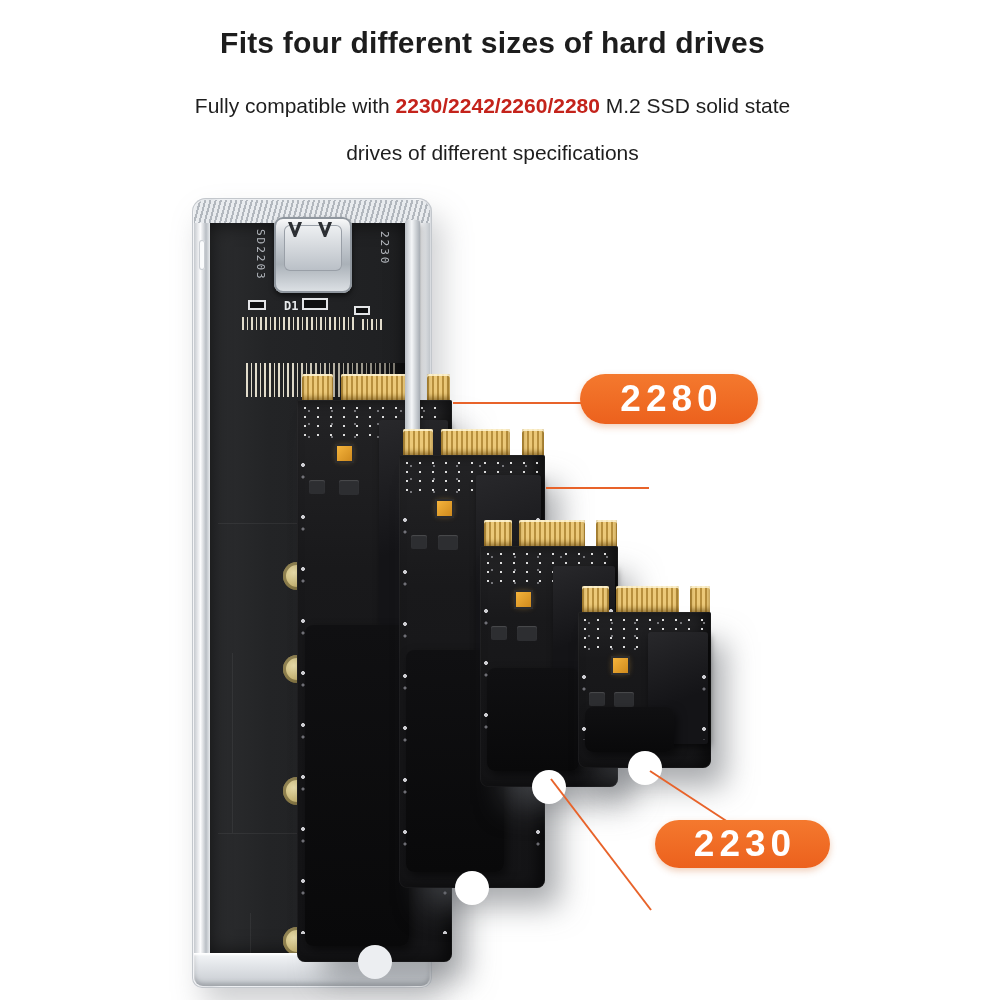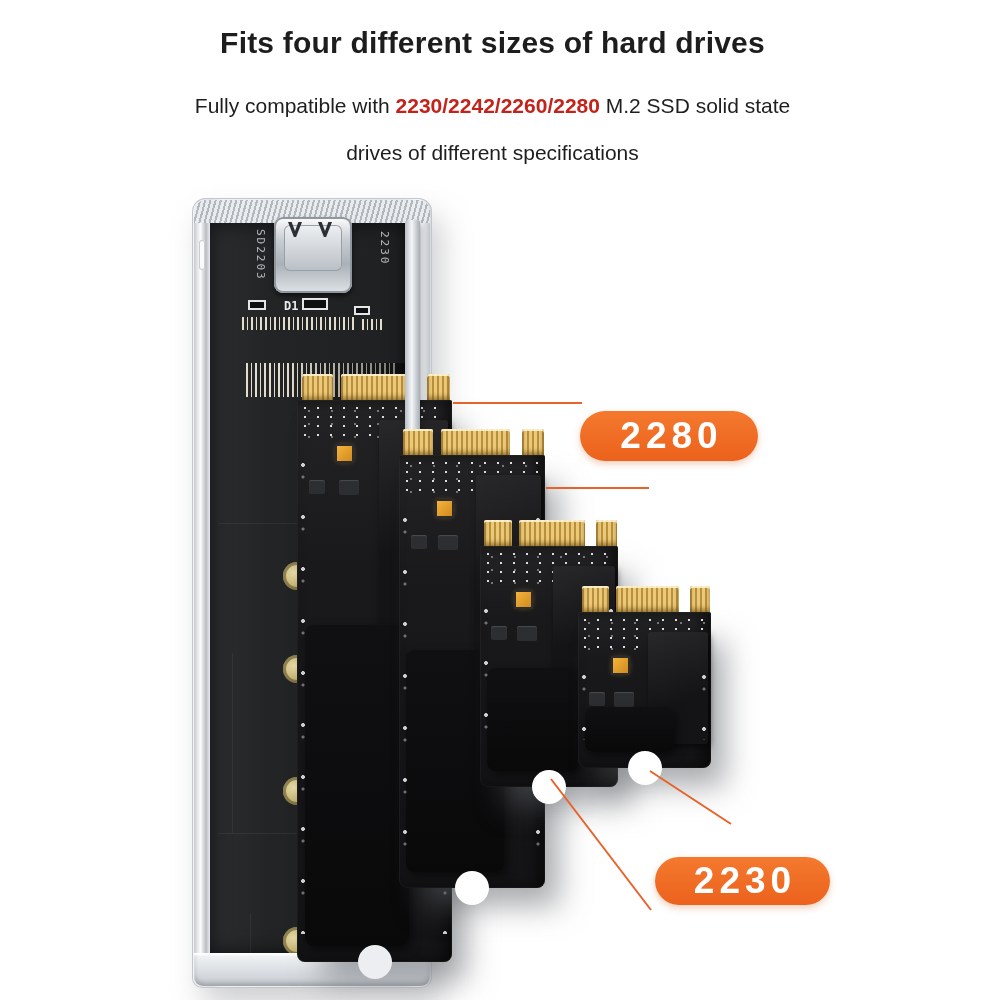--- a/index.html
+++ b/index.html
@@ -95,21 +95,21 @@
     background-size:9px 52px;}
   .dotsL{left:2px;} .dotsR{right:2px;}
   .notch{position:absolute;bottom:-17px;left:50%;margin-left:-17px;width:34px;height:34px;border-radius:50%;background:#ffffff;}
   .notch.on-case{background:#eceef1;}
 
   
   .lines{position:absolute;left:0;top:0;z-index:8;pointer-events:none;}
   .badge{position:absolute;z-index:9;display:flex;align-items:center;justify-content:center;
     color:#ffffff;font-weight:700;font-size:37px;letter-spacing:5px;text-indent:5px;
     border-radius:26px;background:linear-gradient(180deg,#f4792e,#ec611d);
-    box-shadow:0 3px 7px rgba(205,95,30,.3);margin-top:37px;}
+    box-shadow:0 3px 7px rgba(205,95,30,.3);}
   .b2280{left:580px;top:374px;width:178px;height:50px;}
   .b2260{left:647px;top:462px;width:178px;height:48px;}
   .b2230{left:655px;top:820px;width:175px;height:48px;}
   .b2242{left:575px;top:907px;width:175px;height:48px;}
 </style>
 </head>
 <body>
 
 <div class="scene">
 

